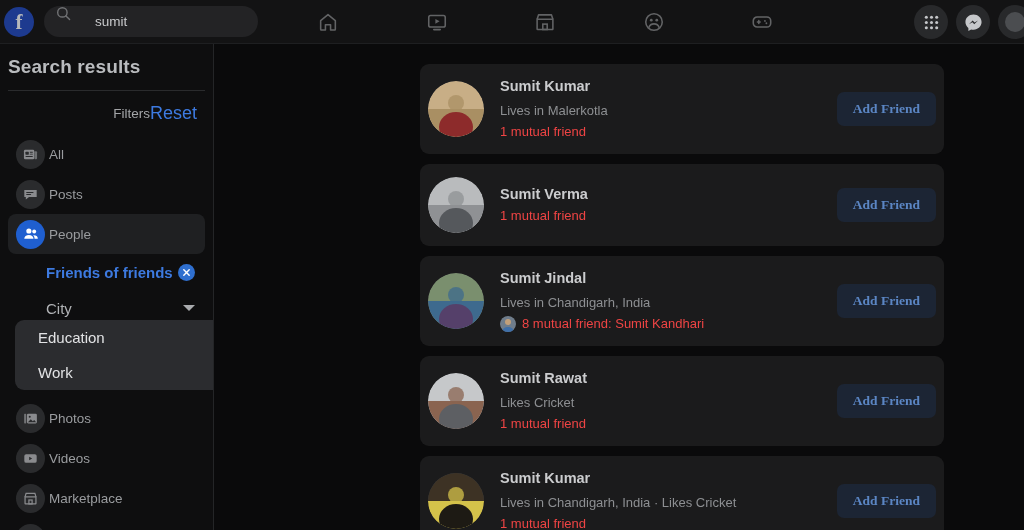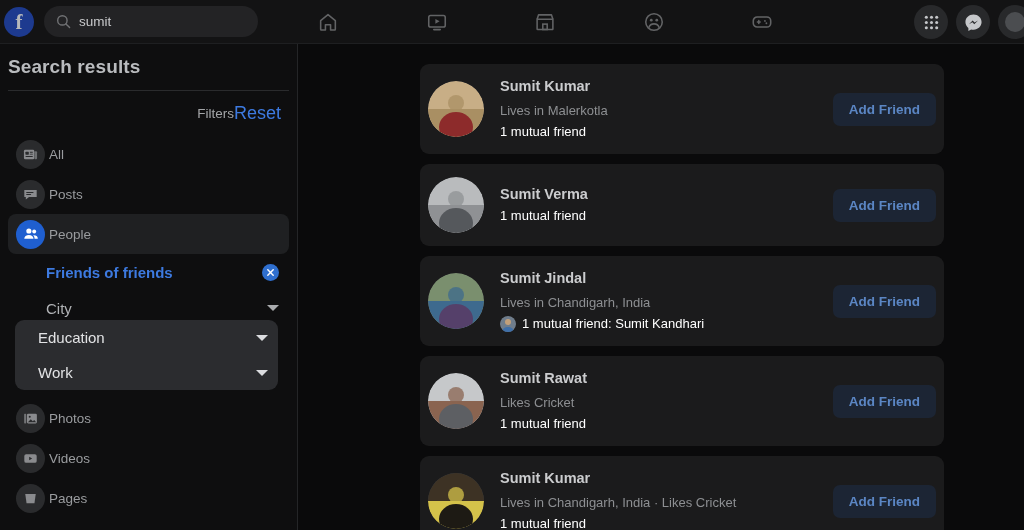--- a/index.html
+++ b/index.html
@@ -25,23 +25,24 @@
     margin-left: 4px;
     display: flex; align-items: center; justify-content: center;
     flex: 0 0 auto;
   }
   .fb-logo svg { display:block; }
   .searchwrap {
     margin-left: 10px;
     width: 214px; height: 31px;
     border-radius: 20px;
     background: #232325;
-    display: flex; align-items: center;
+    display: flex; 
     padding: 0 12px;
     flex: 0 0 auto;
+    gap: 16px;
   }
   .search-icon { flex: 0 0 auto; opacity:.55; margin-right: 8px; display:flex; }
   .search-input {
     background: transparent; border: 0; outline: none;
     color: #c8c9cb; font-size: 13.5px;
     font-family: "Liberation Sans", sans-serif;
     width: 100%;
   }
   .search-input::placeholder { color: #7a7b7e; }
 
@@ -65,21 +66,21 @@
   .circ-btn {
     width: 34px; height: 34px; border-radius: 50%;
     background: #28292b;
     display: flex; align-items: center; justify-content: center;
     cursor: pointer; flex: 0 0 auto;
   }
 
   
   .sidebar {
     position: absolute; top: 44px; left: 0;
-    width: 298px; height: 486px;
+    width: 214px; height: 486px;
     background: #0e0e0f;
     border-right: 1px solid #242527;
     padding: 0 8px;
     overflow: hidden;
   }
   .sb-title {
     font-size: 19px; font-weight: bold; color: #b9bbbe;
     padding: 12px 8px 12px 0;
     letter-spacing: .1px;
   }
@@ -171,34 +172,34 @@
   .card-name {
     font-size: 14.5px; font-weight: bold; color: #cbccce;
     line-height: 19px;
   }
   .card-sub {
     font-size: 13px; color: #8d8f92;
     line-height: 18px; margin-top: 6px;
   }
   .card-mutual {
     display: flex; align-items: center; gap: 6px;
-    font-size: 13px; color: #ffffff;
+    font-size: 13px; color: #ef4444;
     line-height: 18px; margin-top: 3px;
   }
   .mini-av {
     width: 16px; height: 16px; border-radius: 50%;
     flex: 0 0 auto; overflow: hidden; background: #4a4b4d;
   }
   .add-btn {
     flex: 0 0 auto;
     background: #1c2534;
     color: #5b86c4;
     border: 0; outline: none;
     font-size: 13.5px; font-weight: bold;
-    font-family: Liberation Sans, sans-serif;
+    font-family: Liberation Serif, serif;
     padding: 9px 16px;
     border-radius: 7px;
     cursor: pointer;
     white-space: nowrap;
   }
 </style>
 </head>
 <body>
 
 <div class="topbar">
@@ -365,20 +366,30 @@
   <div class="sb-item">
     <span class="sb-icon">
       <svg width="15" height="15" viewBox="0 0 16 16" fill="#cfd1d4">
         <rect x="1.4" y="3.4" width="13.2" height="9.2" rx="2"></rect>
         <path d="M6.6 6.2v3.6l3.2-1.8z" fill="#2a2b2d"></path>
       </svg>
     </span>
     <span class="sb-label">Videos</span>
   </div>
 
+  <div class="sb-item">
+    <span class="sb-icon">
+      <svg width="15" height="15" viewBox="0 0 16 16" fill="none" stroke="#cfd1d4" stroke-width="1.3">
+        <path d="M2.2 6.3h11.6v7a.5.5 0 0 1-.5.5H2.7a.5.5 0 0 1-.5-.5z"></path>
+        <path d="M2.2 6.3 3.3 2.6h9.4l1.1 3.7"></path>
+        <rect x="6.3" y="9.6" width="3.4" height="4.2"></rect>
+      </svg>
+    </span>
+    <span class="sb-label">Marketplace</span>
+  </div>
 
   <div class="sb-item">
     <span class="sb-icon">
       <svg width="15" height="15" viewBox="0 0 16 16" fill="#cfd1d4">
         <path d="M2.4 3.2h11.2l-1.4 9.9H3.8z"></path>
       </svg>
     </span>
     <span class="sb-label">Pages</span>
   </div>
 
@@ -457,21 +468,21 @@
           </svg></div>
         <div class="card-body">
           <div class="card-name">Sumit Jindal</div>
           <div class="card-sub">Lives in Chandigarh, India</div>
           <div class="card-mutual">
             <span class="mini-av"><svg width="16" height="16" viewBox="0 0 16 16">
                 <circle cx="8" cy="8" r="8" fill="#6f7d8c"></circle>
                 <circle cx="8" cy="6" r="3" fill="#c2a07a"></circle>
                 <path d="M1.6 16c.6-3.4 3.2-5 6.4-5s5.8 1.6 6.4 5z" fill="#3f6fa8"></path>
               </svg></span>
-            <span>1 mutual friend: Sumit Kandhari</span>
+            <span>8 mutual friend: Sumit Kandhari</span>
           </div>
         </div>
         <button class="add-btn">Add Friend</button>
       </div>
       <div class="card">
         <div class="avatar"><svg width="56" height="56" viewBox="0 0 56 56">
             <defs>
               <clipPath id="cp3">
                 <circle cx="28" cy="28" r="28"></circle>
               </clipPath>

